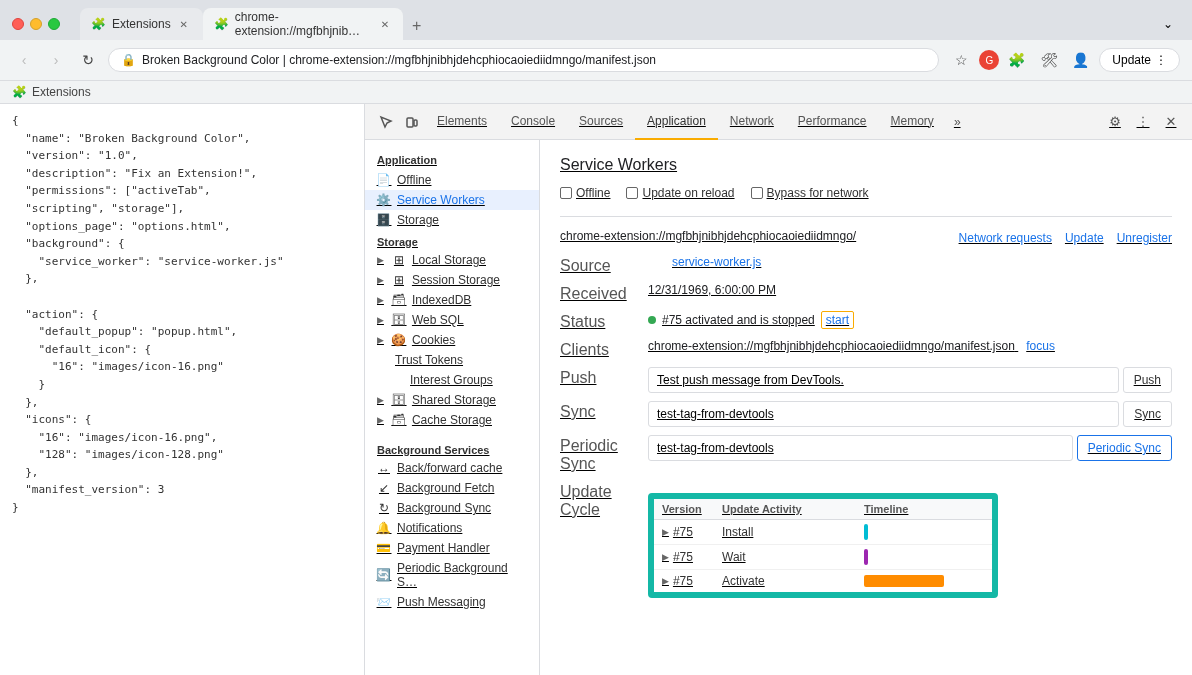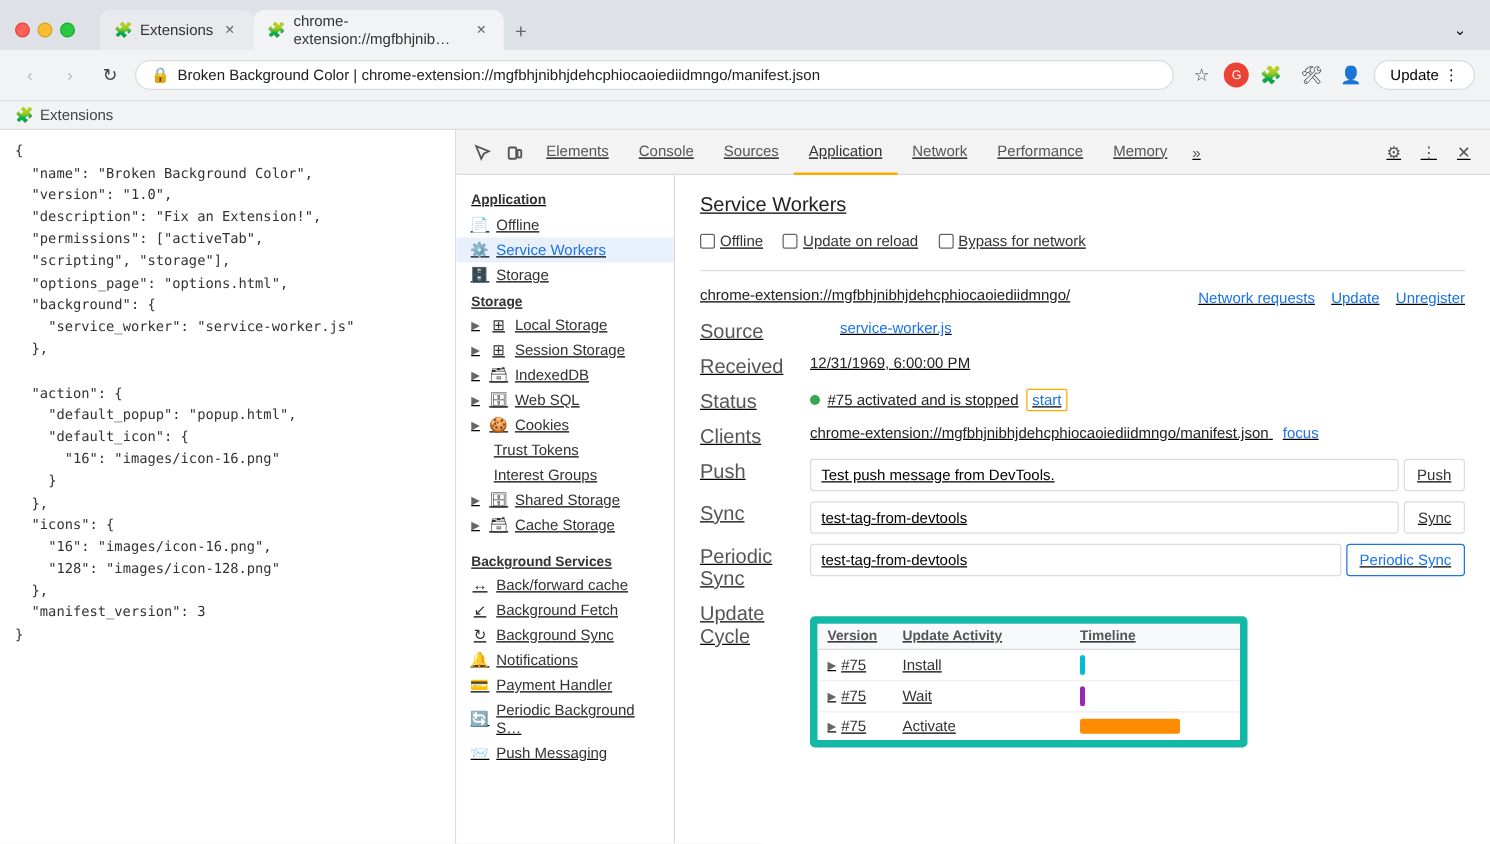--- a/index.html
+++ b/index.html
@@ -282,21 +282,21 @@
           </div>
           <div class="sidebar-item">
             <span class="sidebar-arrow">▶</span>
             <span class="item-icon">🍪</span>
             <span>Cookies</span>
           </div>
           <div class="sidebar-item">
             <span style="margin-left:18px;">Trust Tokens</span>
           </div>
           <div class="sidebar-item">
-            <span style="margin-left:18px;">Interest Groups</span>
+            <span style="margin-left:33px;">Interest Groups</span>
           </div>
           <div class="sidebar-item">
             <span class="sidebar-arrow">▶</span>
             <span class="item-icon">🗄</span>
             <span>Shared Storage</span>
           </div>
           <div class="sidebar-item">
             <span class="sidebar-arrow">▶</span>
             <span class="item-icon">🗃</span>
             <span>Cache Storage</span>

